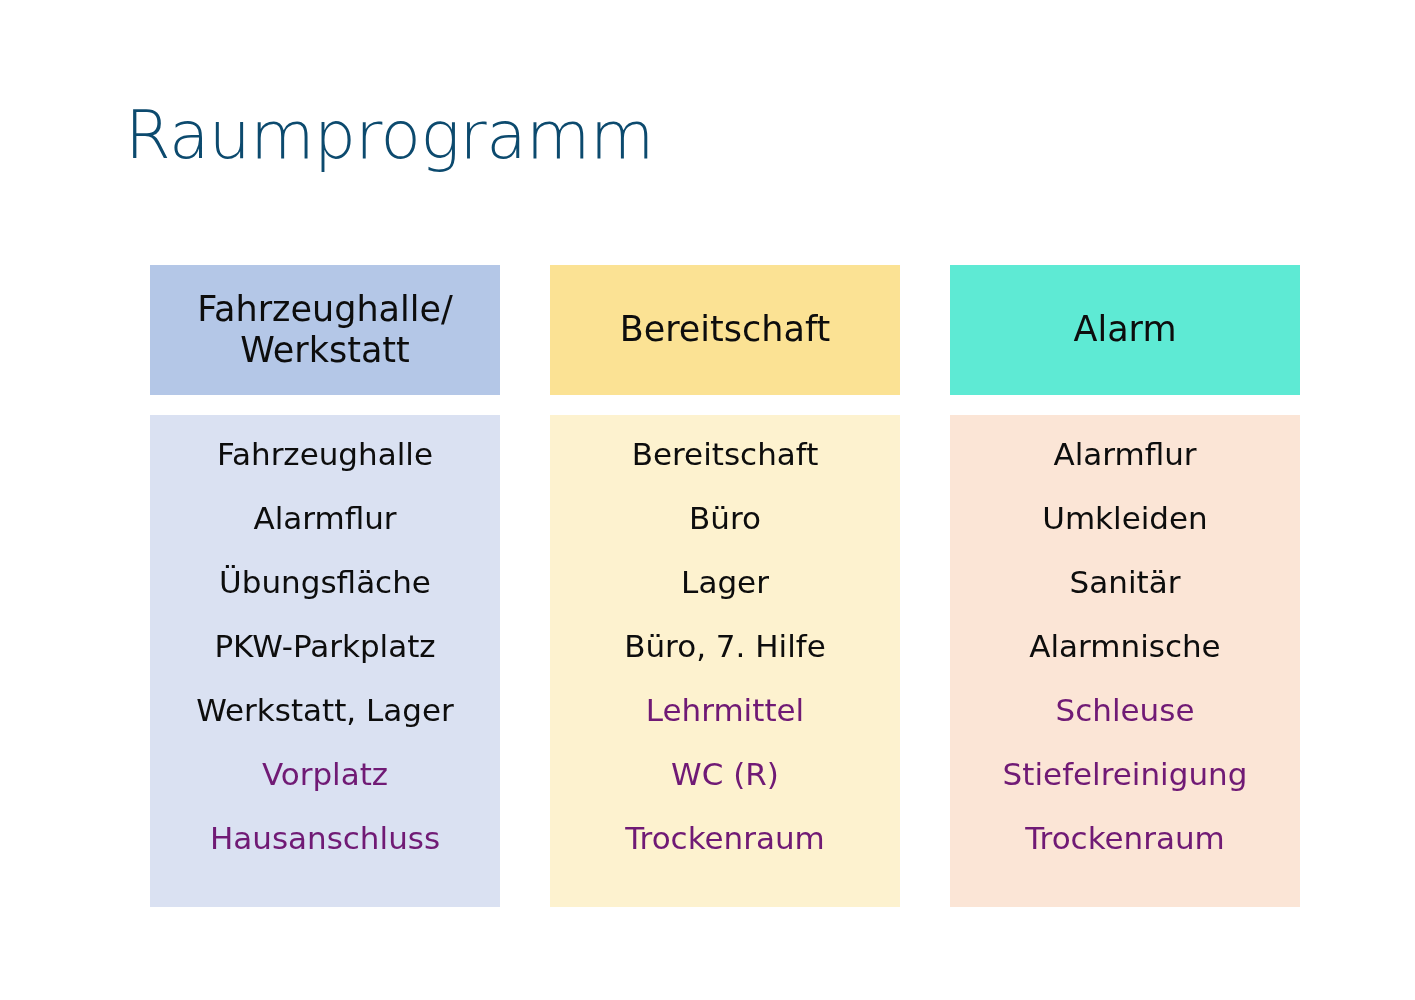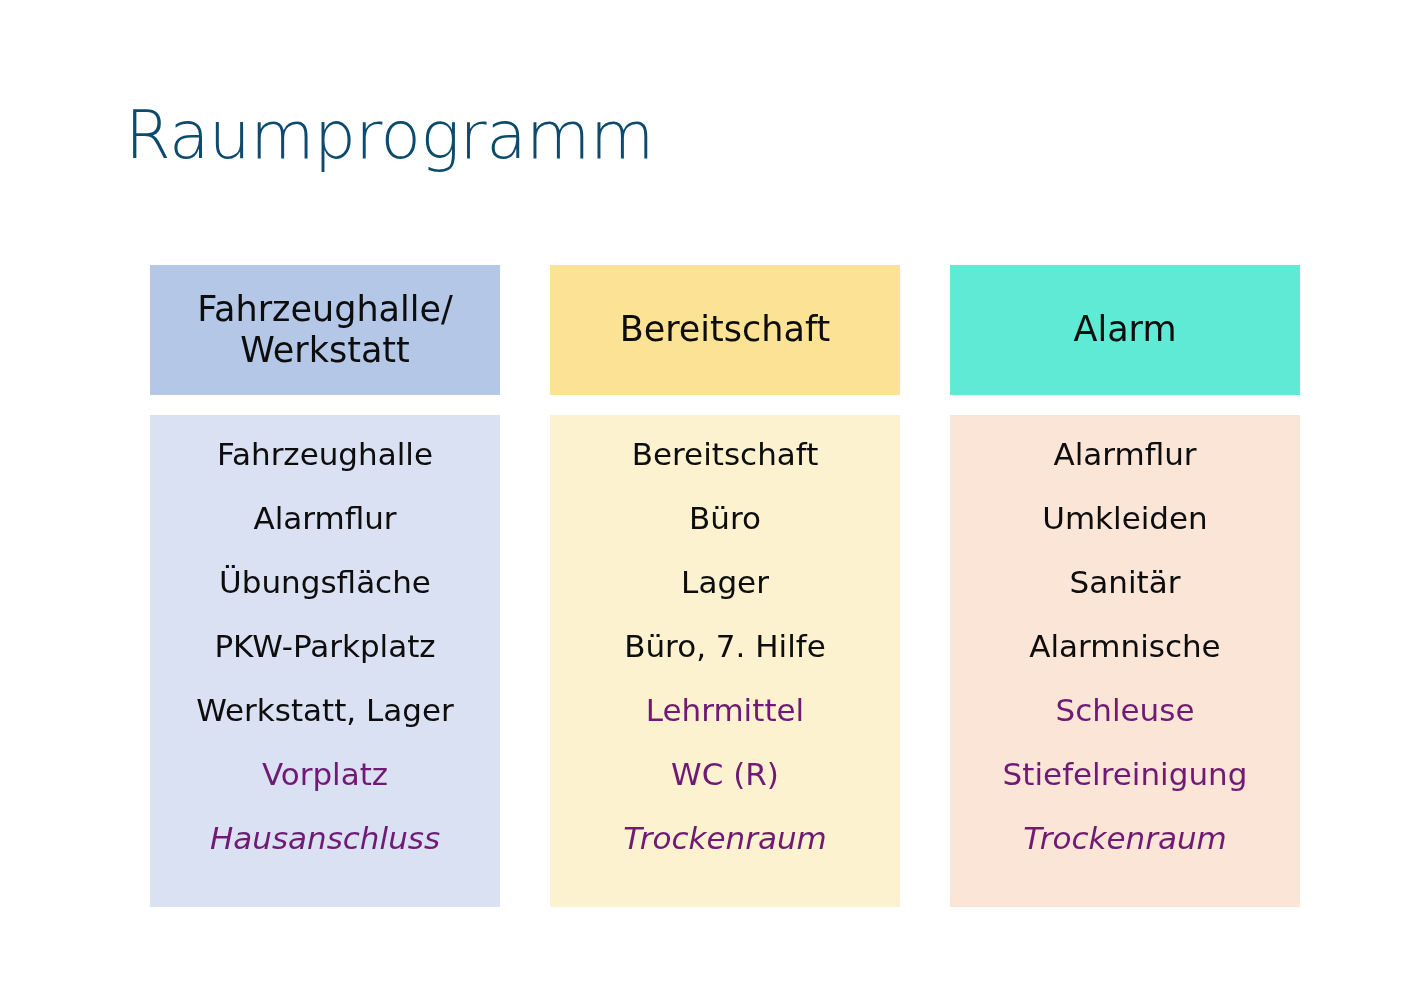--- a/index.html
+++ b/index.html
@@ -85,21 +85,20 @@
     text-align: center;
     color: #0d0d0d;
     margin-bottom: 33px;
     white-space: nowrap;
   }
   .room-item.optional {
     color: #701a75;
   }
   .room-item:last-child {
     margin-bottom: 0;
-    font-style: italic;
   }
 </style>
 </head>
 <body>
 
 <div id="slide" style="background: rgb(255, 255, 255);">
 
   <div id="slide-title">Raumprogramm</div>
 
   <div id="columns">

